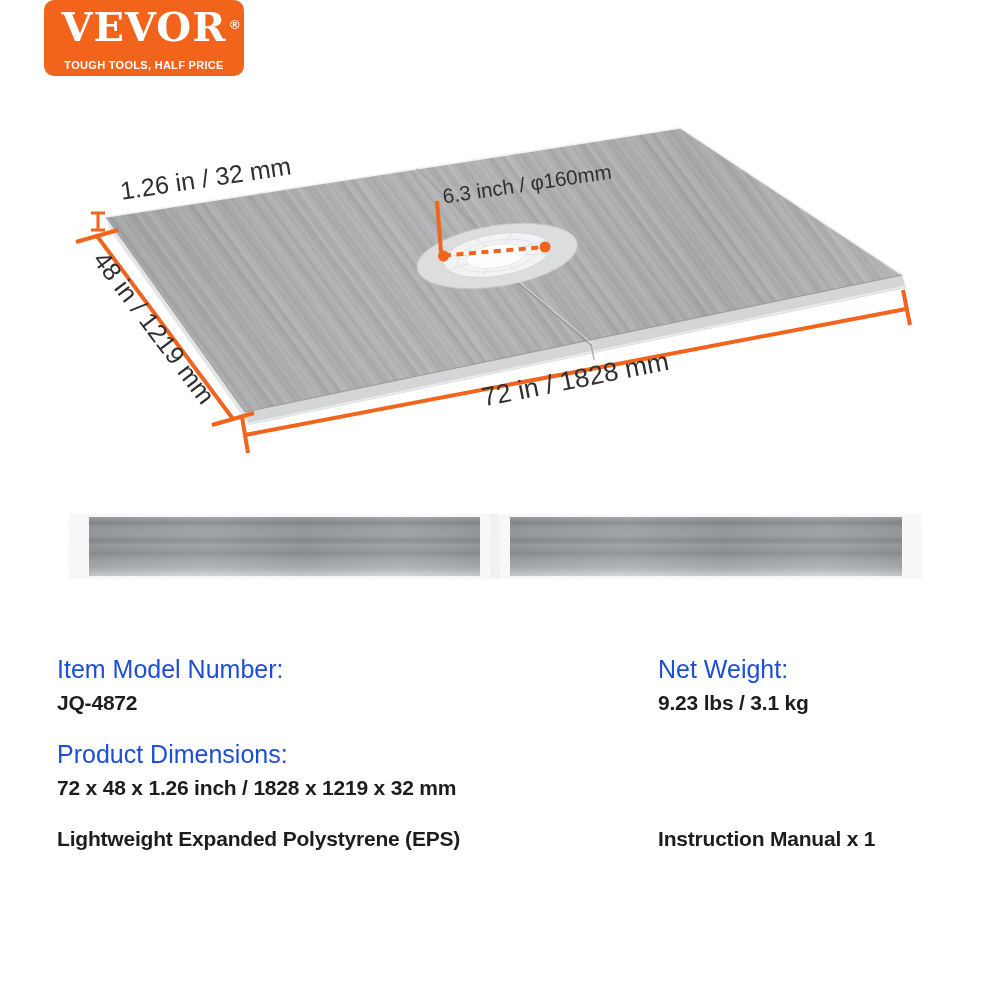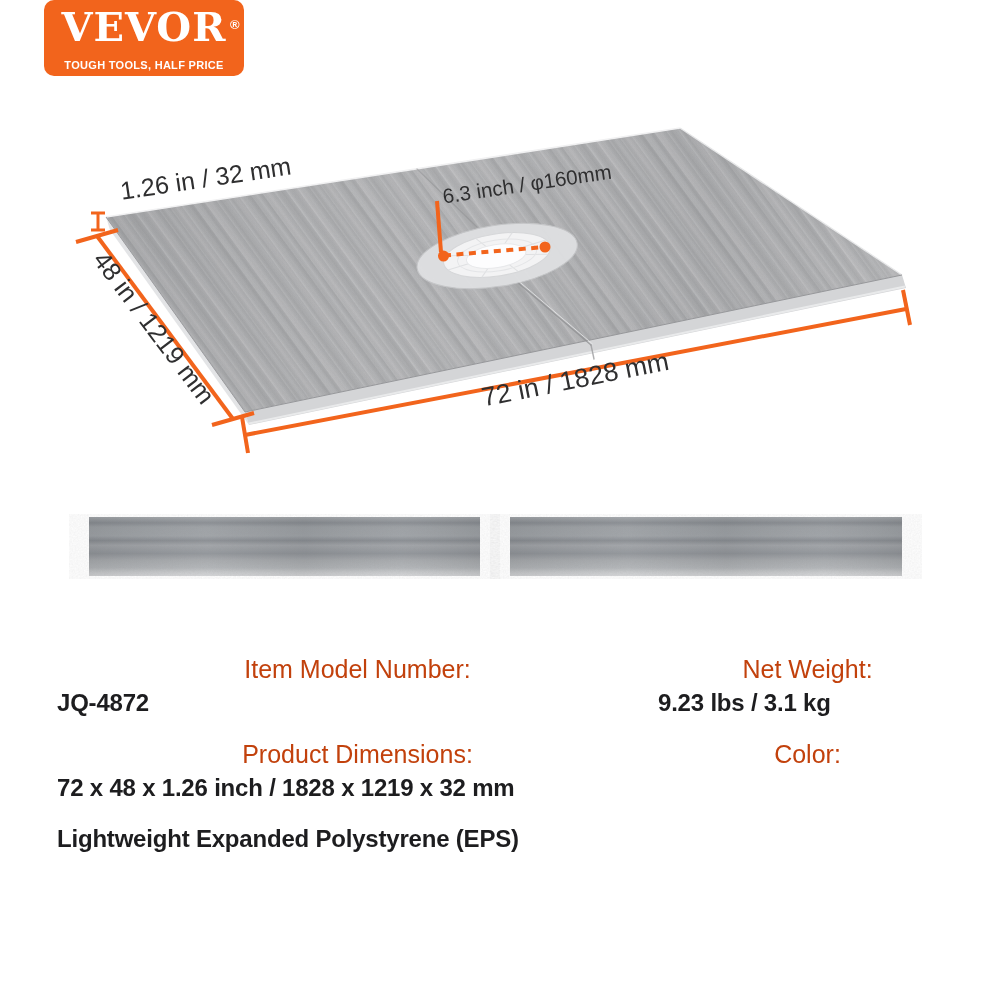--- a/index.html
+++ b/index.html
@@ -29,24 +29,24 @@
   .dim-text{fill:#2f2f30;font-family:"Liberation Sans",sans-serif;}
 
   
   .specs{
     position:absolute;left:57px;top:652px;width:900px;
     display:grid;grid-template-columns:601px auto;grid-row-gap:17px;
     z-index:2;
   }
   .spec-group{min-height:68px;}
   .spec-label{
-    color:#c2410c;font-size:25px;line-height:34px;font-weight:normal;text-align:center;
+    color:#1d4ed8;font-size:25px;line-height:34px;font-weight:normal;
   }
   .spec-value{
-    color:#1d1d1f;font-size:24px;line-height:33px;font-weight:bold;
+    color:#1d1d1f;font-size:21px;line-height:33px;font-weight:bold;
     letter-spacing:-0.2px;white-space:nowrap;
   }
 </style>
 </head>
 <body>
 
 <div id="canvas">
 
   <div class="logo">
     <div class="logo-word">
@@ -204,24 +204,24 @@
       <div class="spec-label">Net Weight:</div>
       <div class="spec-value">9.23 lbs / 3.1 kg</div>
     </div>
 
     <div class="spec-group">
       <div class="spec-label">Product Dimensions:</div>
       <div class="spec-value">72 x 48 x 1.26 inch / 1828 x 1219 x 32 mm</div>
     </div>
 
     <div class="spec-group">
-      <div class="spec-label">Color:</div>
     </div>
 
     <div class="spec-group">
       <div class="spec-value">Lightweight Expanded Polystyrene (EPS)</div>
     </div>
 
     <div class="spec-group">
+      <div class="spec-value">Instruction Manual x 1</div>
     </div>
 
   </div>
 </div>
 
 </body></html>

